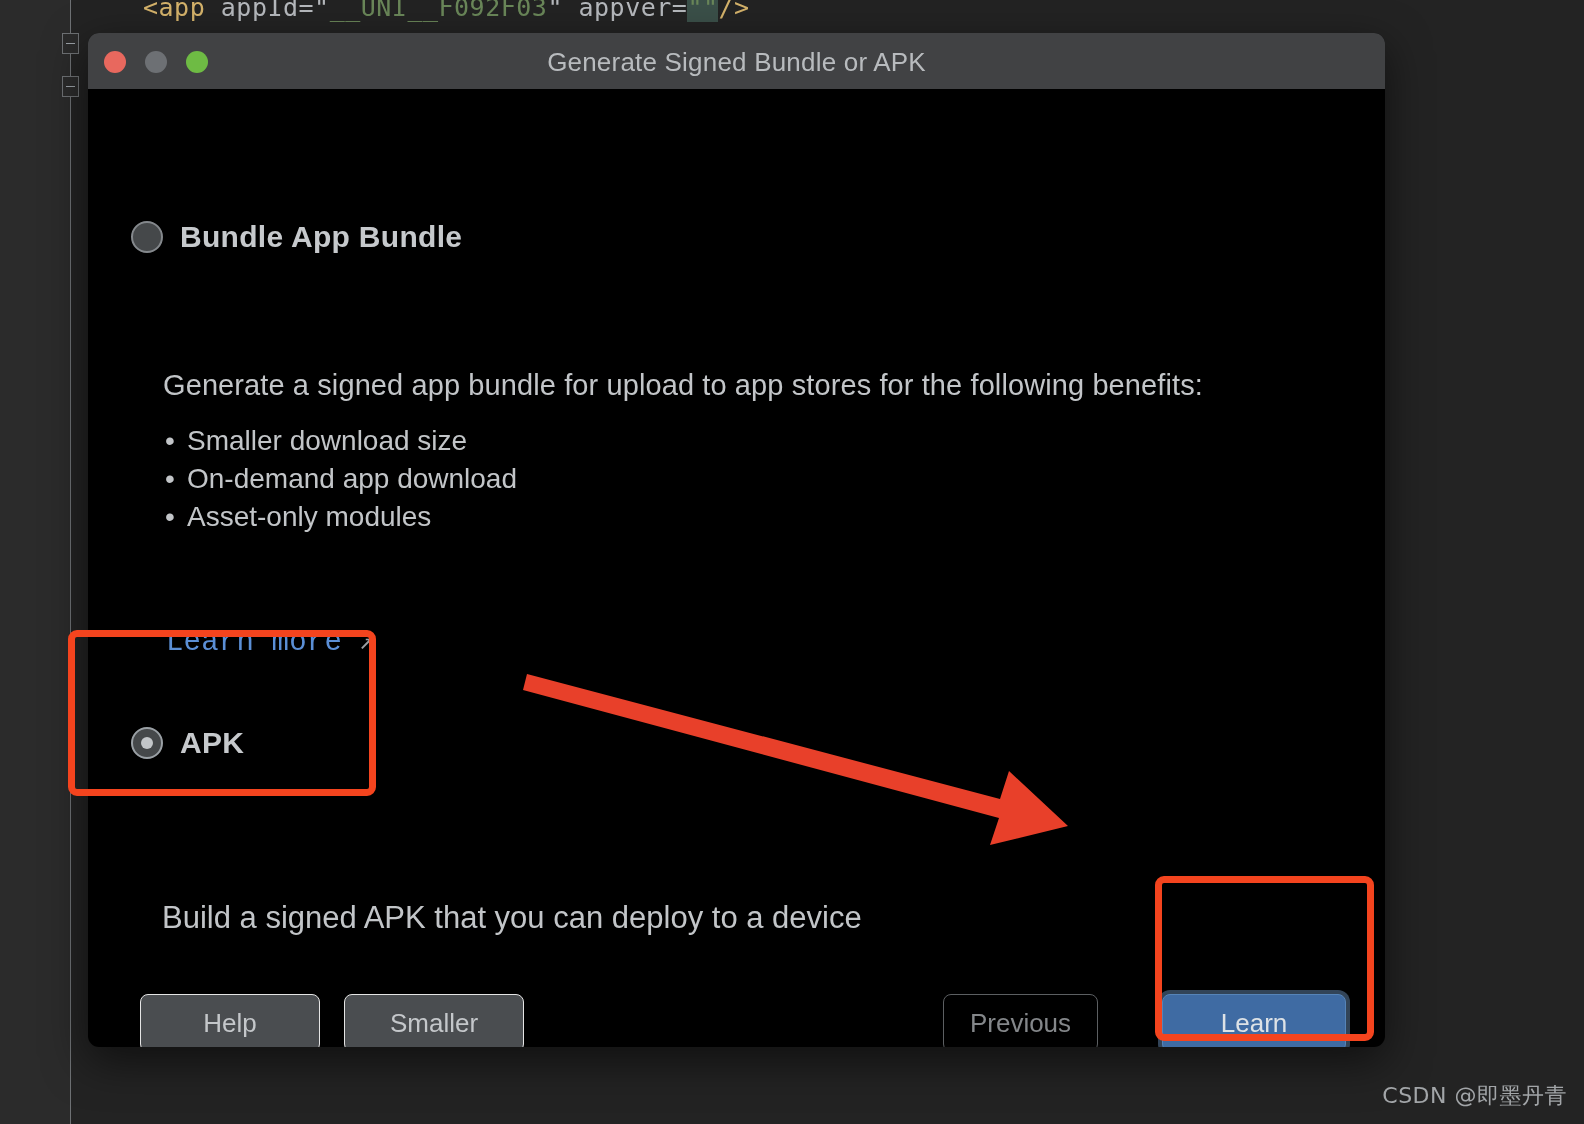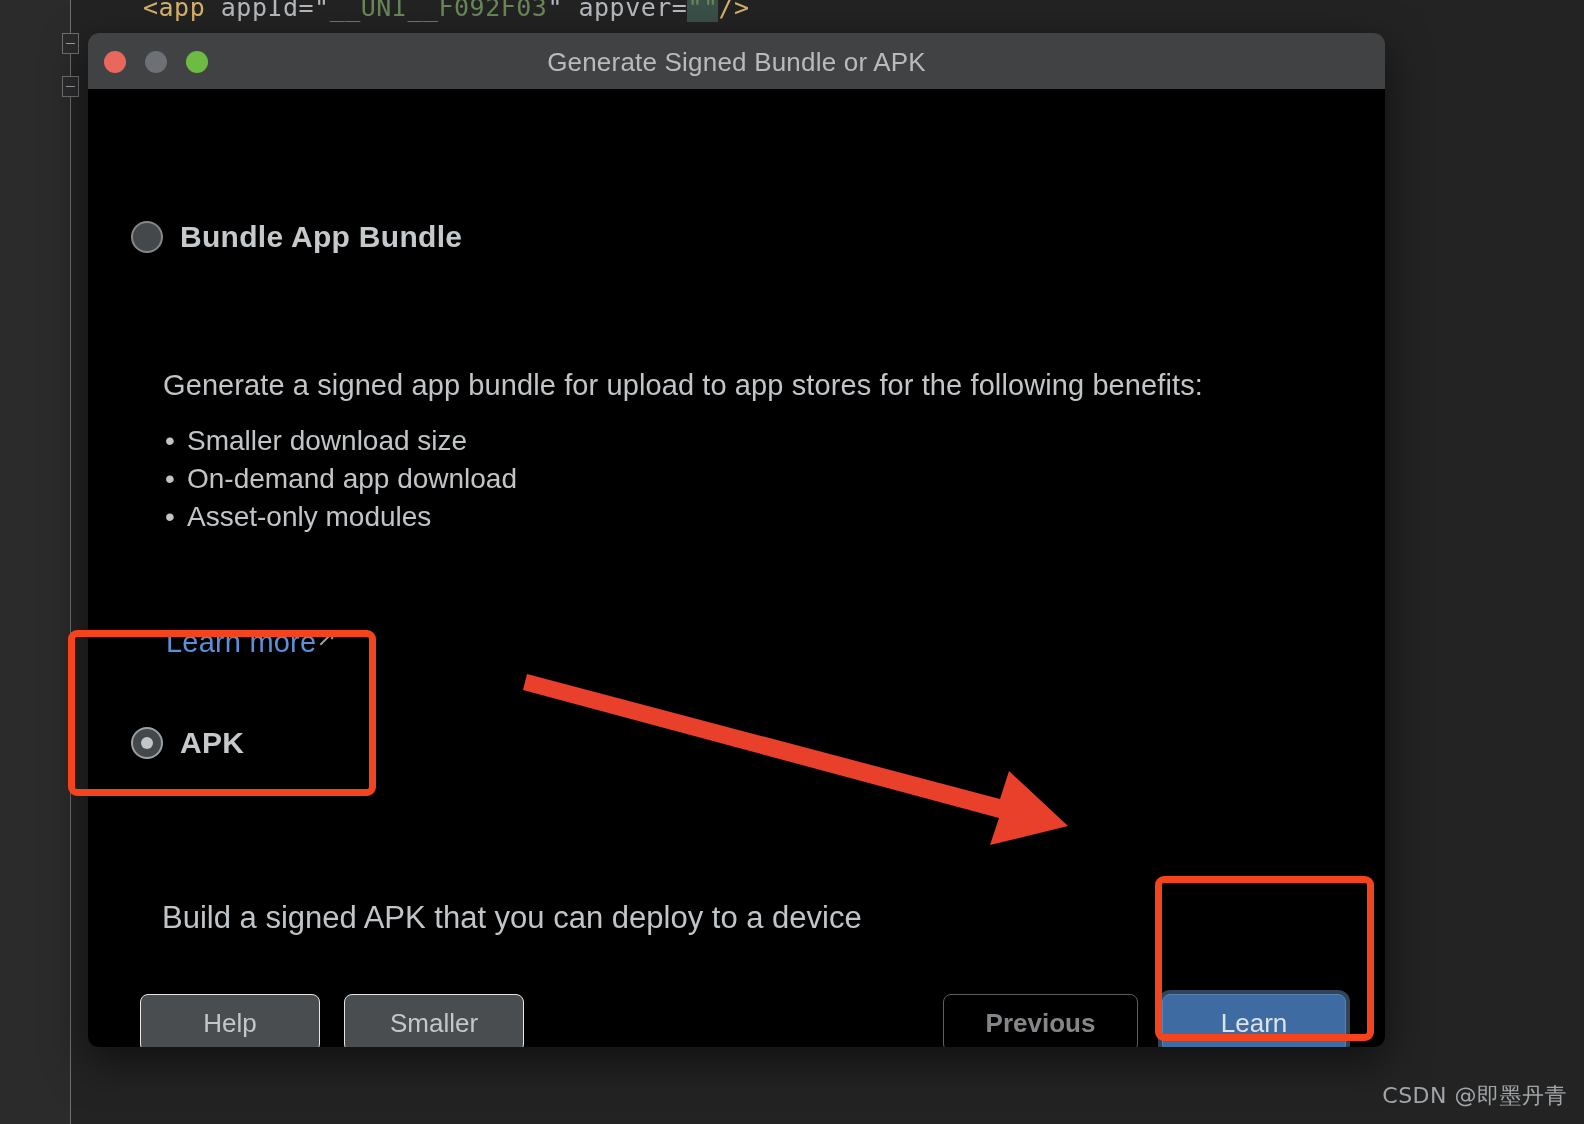--- a/index.html
+++ b/index.html
@@ -197,23 +197,24 @@
     position: absolute;
     left: 2px;
     color: #c2c5c8;
   }
 
   .learn-more {
     position: absolute;
     left: 78px;
     top: 537px;
     display: flex;
-    align-items: flex-start;
-    gap: 0;
+    align-items: center;
+    gap: 17px;
     cursor: pointer;
+    font-family: Liberation Mono, monospace;
   }
   .learn-more-text {
     font-size: 29px;
     color: #5b8fd6;
     letter-spacing: 0.2px;
   }
   .ext-arrow {
     font-size: 24px;
     color: #9a9da1;
     line-height: 1;
@@ -244,26 +245,25 @@
     font-size: 26px;
     font-family: "Liberation Sans", sans-serif;
     display: flex;
     align-items: center;
     justify-content: center;
     cursor: pointer;
   }
   .btn-help   { left: 52px;  width: 180px; }
   .btn-cancel { left: 256px; width: 180px; }
   .btn-prev {
-    left: 855px; width: 195px;
+    left: 855px; width: 155px;
     background: transparent;
     border-color: #5c5f62;
     color: #84878a;
     cursor: default;
-    font-weight: bold;
   }
   .btn-next {
     left: 1074px; width: 184px;
     background: #3f6ba3;
     border: 1px solid #5684b8;
     color: #dde2e6;
     box-shadow: 0 0 0 4px rgba(110,150,195,0.45);
   }
 
   

